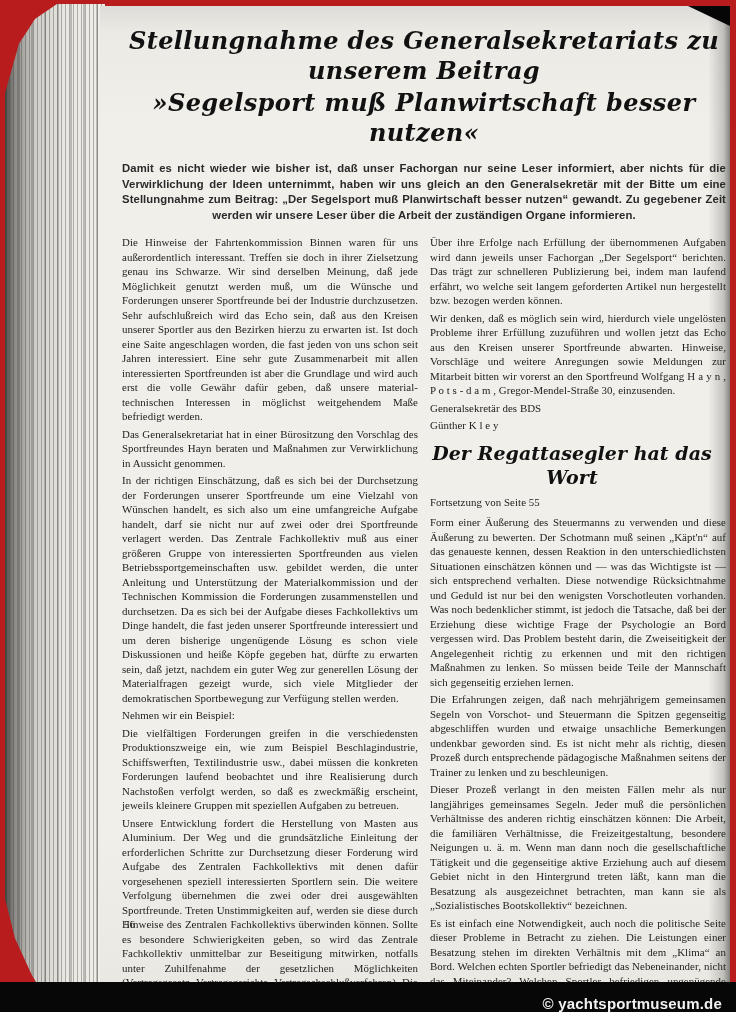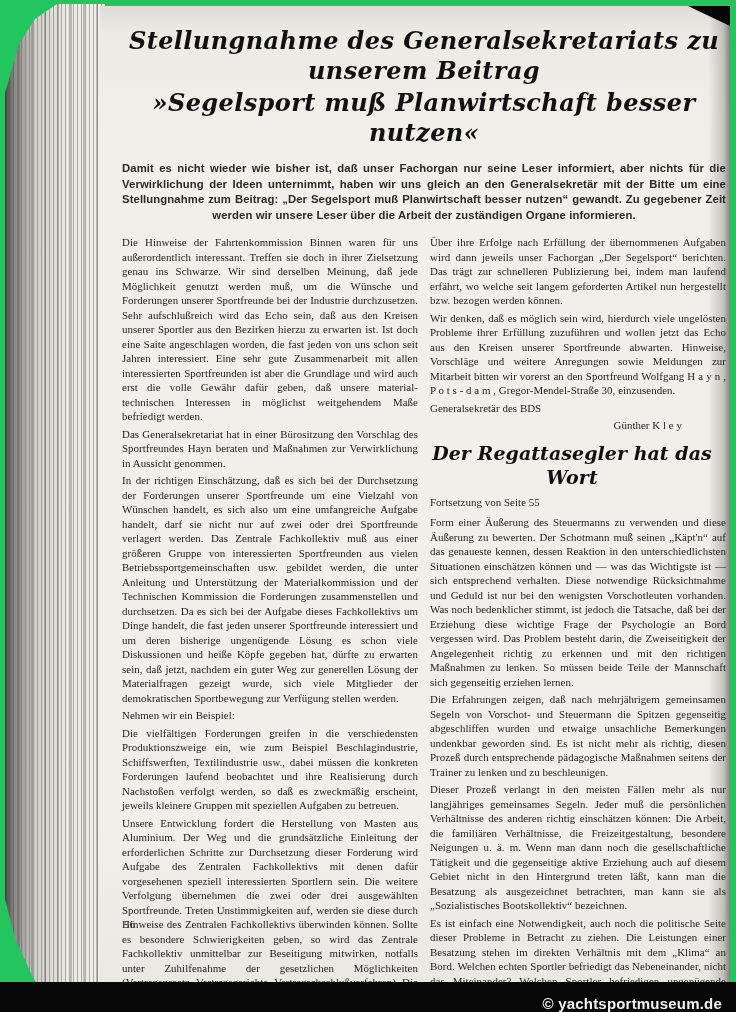--- a/index.html
+++ b/index.html
@@ -1,17 +1,17 @@
 <!DOCTYPE html>
 <html lang="de"><head>
 <meta charset="utf-8">
 <style>
   html,body{margin:0;padding:0;}
   body{width:736px;height:1012px;overflow:hidden;background:#060606;}
-  .stage{position:relative;width:736px;height:1012px;background:#22c55e;
+  .stage{position:relative;width:736px;height:1012px;background:#b91c1c;
          font-family:"Liberation Serif", serif;color:#1e1e1e;}
 
   
   .edges{position:absolute;left:5px;top:4px;width:100px;height:994px;
     background:
       repeating-linear-gradient(90deg, rgba(70,68,64,.38) 0 1px, rgba(255,255,255,0) 1px 4px),
       repeating-linear-gradient(90deg, rgba(40,40,38,.25) 0 2px, rgba(255,255,255,0) 2px 13px),
       linear-gradient(90deg,#4c4b48 0%,#8d8c88 10%,#cfcec9 30%,#e9e8e3 62%,#efeee9 100%);
     clip-path:polygon(52% 0,100% 0,100% 100%,40% 100%,26% 97.5%,10% 94%,0 90%,0 9%,14% 4%,30% 1.5%);}
 
@@ -35,21 +35,21 @@
     color:#2a2a2a;letter-spacing:.1px;}
 
   .columns{display:flex;margin-top:12px;}
   .col{width:296px;font-size:10.9px;line-height:14.5px;text-align:justify;
     letter-spacing:.05px;color:#222;}
   .col.left{margin-right:12px;}
   .col p{margin:0 0 3px 0;}
   .col p:last-child{margin-bottom:0;}
 
   .sig-right{text-align:left;padding-right:6px;margin-top:2px;}
-  .sig-right2{text-align:right;padding-right:44px;margin-bottom:2px;}
+  .sig-right2{padding-right:44px;margin-bottom:2px;}
 
   .section-head{font-family:"DejaVu Serif", serif;font-style:italic;font-weight:bold;
     font-size:19px;line-height:24px;text-align:center;color:#111;margin:8px 12px 6px 0;}
   .cont-note{margin-bottom:6px !important;text-align:left;}
 
   .page-number{position:absolute;left:24px;top:912px;font-size:11px;color:#333;}
 
   .footer-bar{position:absolute;left:0;bottom:0;width:736px;height:30px;background:#070707;
     display:flex;align-items:flex-end;justify-content:flex-end;box-sizing:border-box;padding-right:14px;}
   .footer-bar .wm{font-family:"Liberation Sans", sans-serif;font-weight:bold;

